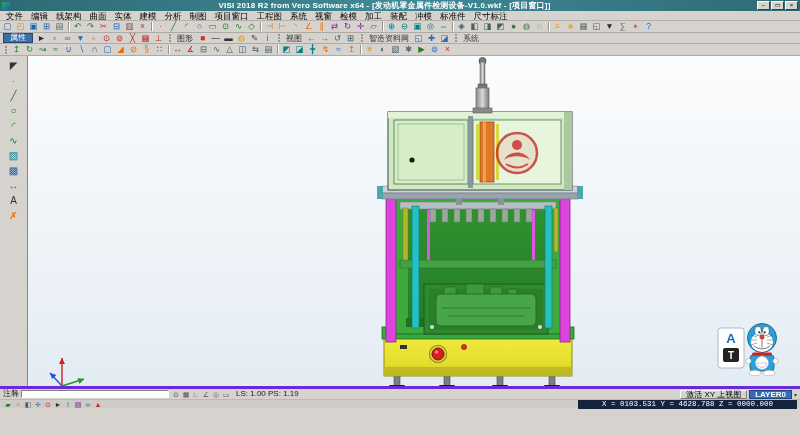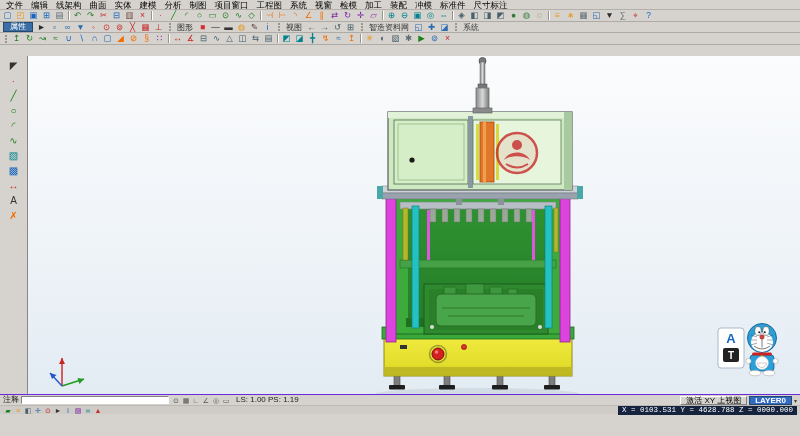--- a/index.html
+++ b/index.html
@@ -30,38 +30,45 @@
   
   .left-toolbar{position:absolute;left:0;top:56px;bottom:19px;width:28px;background:#d6d3ce;border-right:1px solid #8a8781;display:flex;flex-direction:column;align-items:center;padding-top:2px;gap:1px}
   .left-toolbar .tbicon{width:20px;height:14px;font-size:10px;line-height:14px;border:1px solid transparent}
 
   
   .viewport{position:absolute;left:28px;top:56px;right:0;bottom:19px;background:linear-gradient(180deg,#fbfcfd,#eef3f8 55%,#e1eaf2);overflow:hidden}
   .viewport svg{position:absolute;left:0;top:0}
   .watermark-text{position:absolute;left:510px;top:80px;font-size:27px;font-weight:bold;letter-spacing:3px;color:rgba(198,42,42,.88);white-space:nowrap;pointer-events:none}
 
   
-  .statusbar{position:absolute;left:0;right:0;bottom:8px;height:34px;background:#d6d3ce;border-top:1px solid #6d28d9;font-size:8px}
+  .statusbar{position:absolute;left:0;right:0;bottom:16px;height:34px;background:#d6d3ce;border-top:3px solid #6d28d9;font-size:8px}
   .status-row{display:flex;align-items:center;height:10px;padding:0 3px;gap:2px}
   .status-row.r2{height:9px;background:#cfccc7;border-top:1px solid #bcb9b4}
   .st-label{line-height:10px;color:#222}
   .st-input{height:8px;width:148px;border:1px solid;border-color:#808080 #fff #fff #808080;background:#fff;font-size:7px;padding:0 2px;font-family:"Liberation Sans",sans-serif}
   .st-icon{width:10px;height:9px;font-size:7px;line-height:9px;text-align:center;cursor:pointer;flex:none}
   .st-text{line-height:10px;color:#222;padding:0 3px}
   .st-seg{border:1px solid;border-color:#fff #808080 #808080 #fff;padding:0 5px;height:9px;line-height:8px;cursor:pointer;background:#d6d3ce}
   .st-seg.blue{background:#316ac5;color:#fff;border-color:#24486e;font-weight:bold}
   .flex1{flex:1}
-  .coords{margin-left:auto;background:#15233f;color:#fff;font-family:"Liberation Mono",monospace;font-size:7.5px;padding:0 4px;height:9px;line-height:9px;white-space:nowrap}
+  .coords{margin-left:auto;background:#15233f;color:#fff;font-family:"Liberation Mono",monospace;font-size:7.5px;padding:0 24px;height:9px;line-height:9px;white-space:nowrap}
   .caret{font-size:6px;color:#444;cursor:pointer}
 </style>
 </head>
 <body>
 
 <div id="app">
 
+  <div class="titlebar">
+    <span class="app-icon"></span>
+    <span class="title">VISI 2018 R2 from Vero Software x64 - [发动机罩金属件检测设备-V1.0.wkf - [项目窗口]]</span>
+    <span class="win-btn">–</span>
+    <span class="win-btn">▭</span>
+    <span class="win-btn">×</span>
+  </div>
 
   <div class="menubar">
 
   <span class="menu-item">文件</span>
       <span class="menu-item">编辑</span>
       <span class="menu-item">线架构</span>
       <span class="menu-item">曲面</span>
       <span class="menu-item">实体</span>
       <span class="menu-item">建模</span>
       <span class="menu-item">分析</span>

